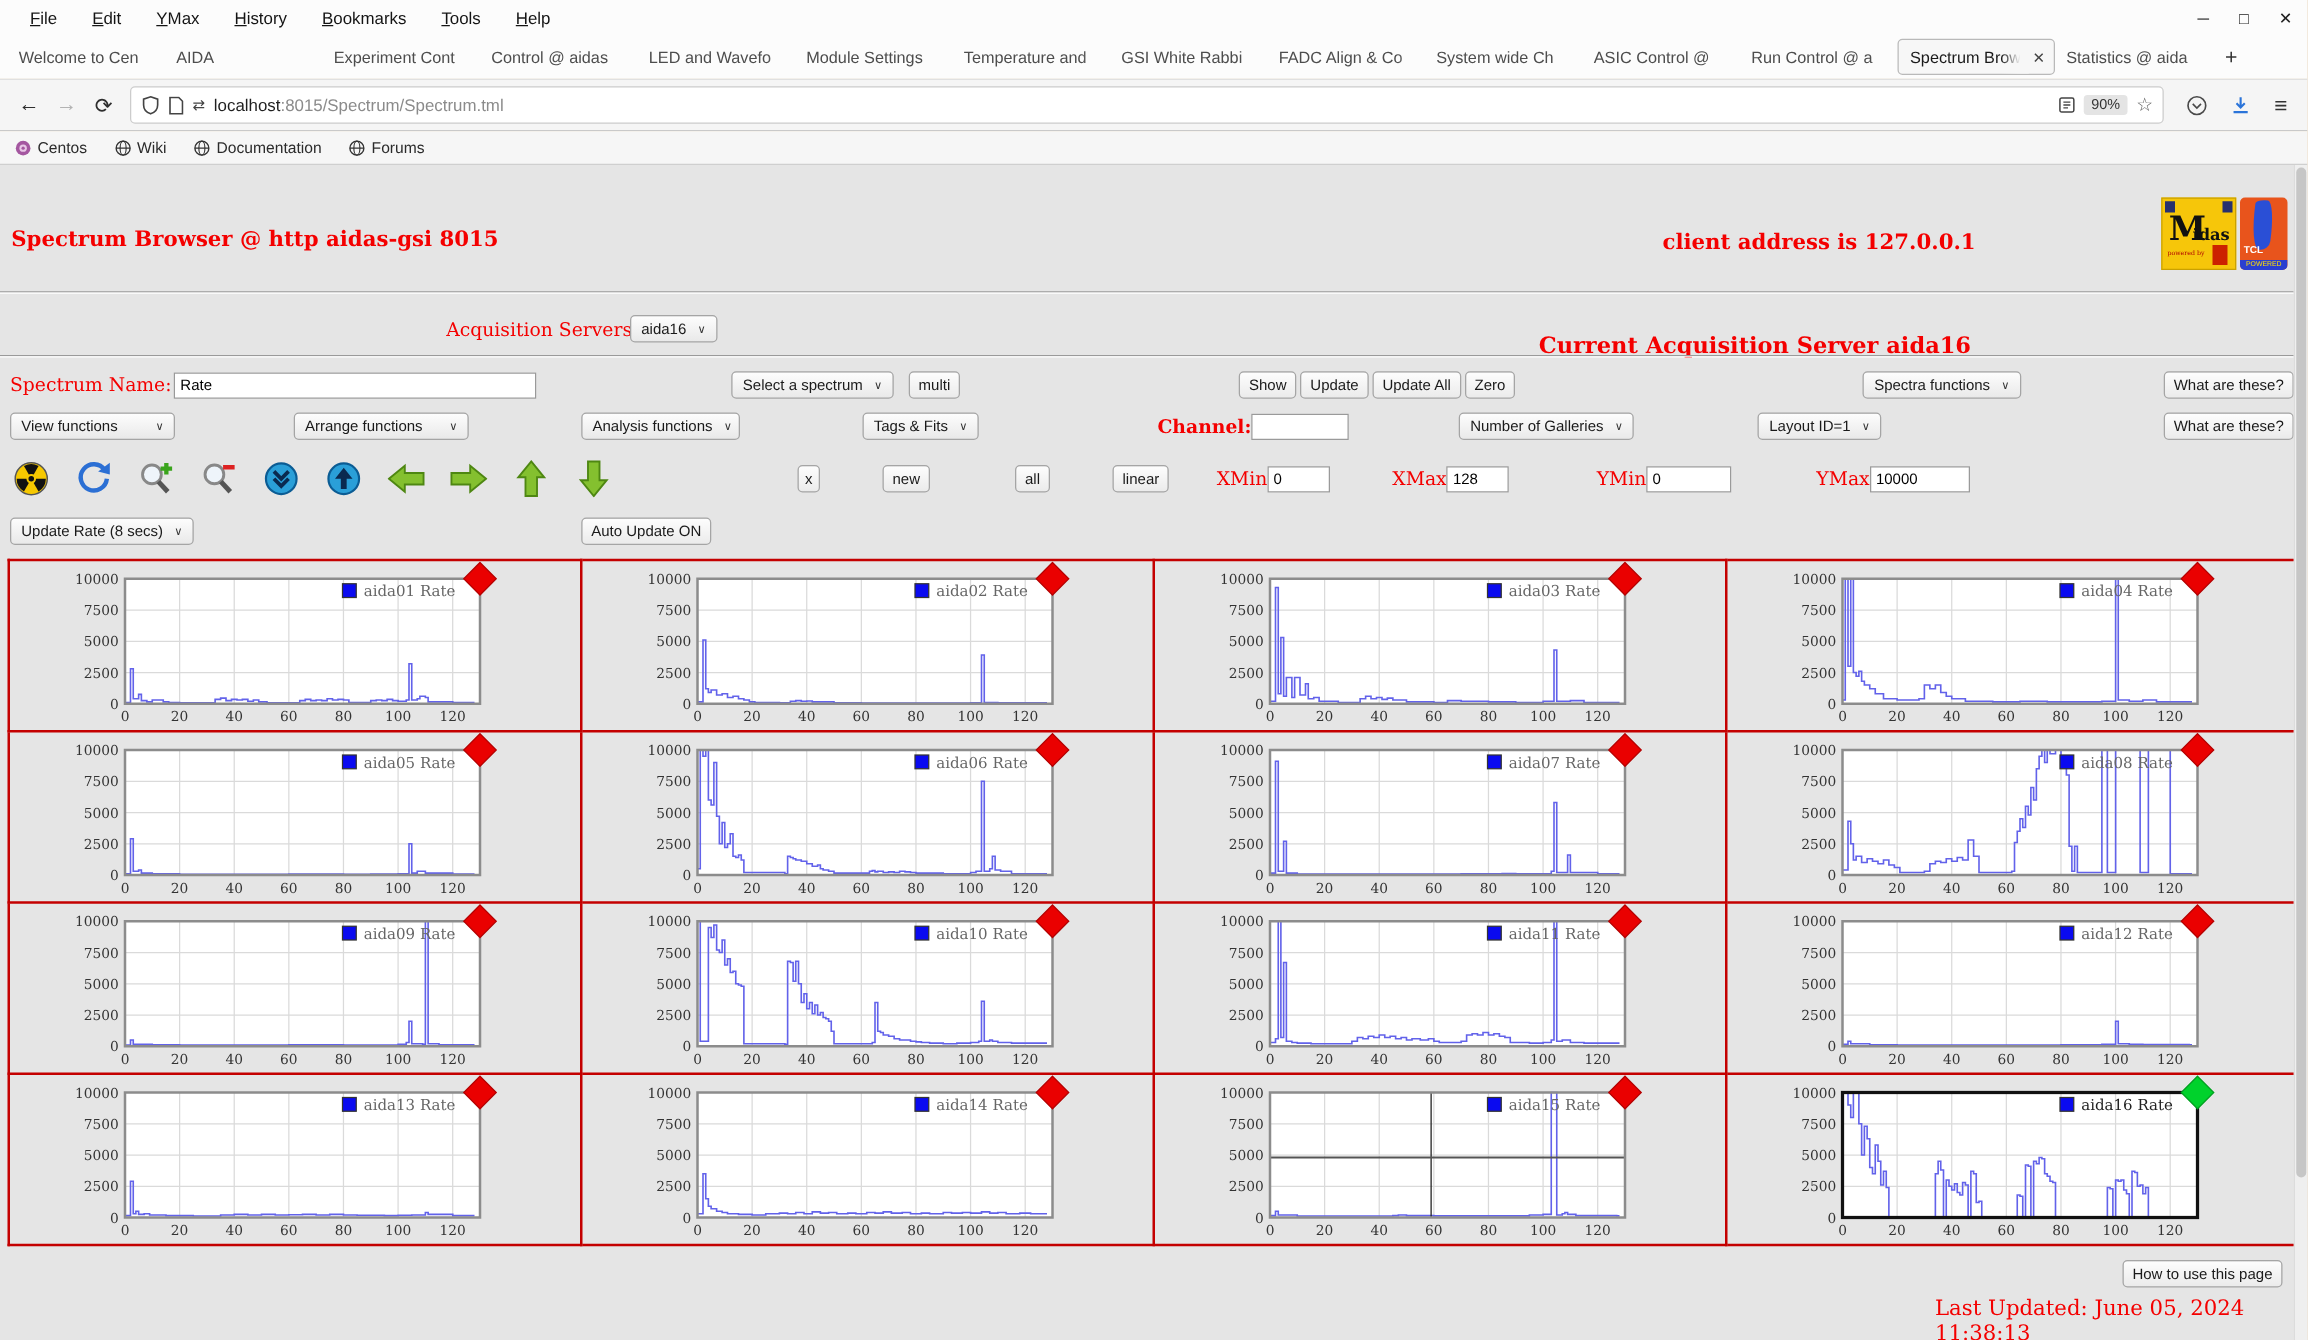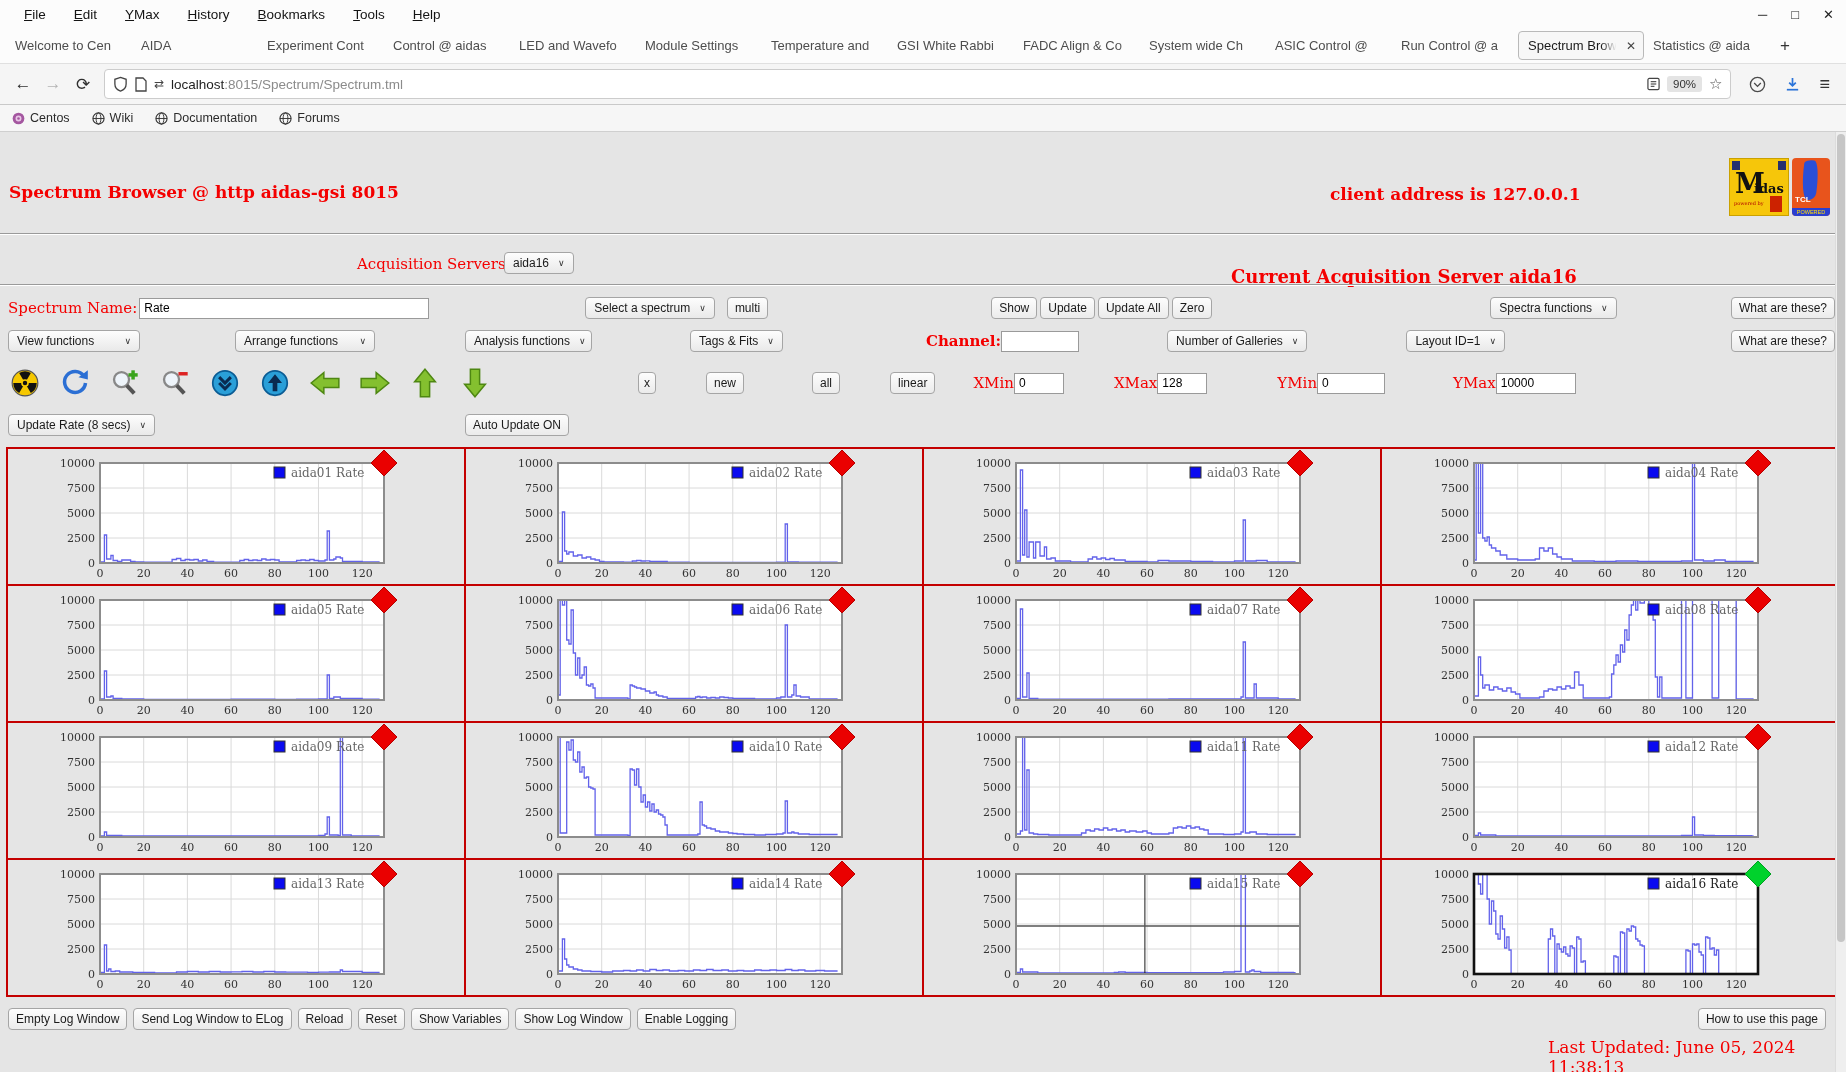--- a/index.html
+++ b/index.html
@@ -945,28 +945,19 @@
               <text x="354.1538461538462" y="126" text-anchor="middle" font-size="11" fill="#333" font-family="DejaVu Serif, serif">120</text>
               <rect x="266" y="16" width="11" height="11" fill="#0a0af0" stroke="#333"></rect>
               <text x="283" y="26" font-size="12" fill="#222" font-family="DejaVu Serif, serif">aida16 Rate</text>
               <path d="M376 -1 L389 12 L376 25 L363 12 Z" fill="#00d22c" stroke="#00a020"></path>
             </svg>
           </td>
         </tr>
       </tbody>
     </table>
 
-  <div class="footer" id="footer-buttons">
-      <button class="btn">Empty Log Window</button>
-      <button class="btn">Send Log Window to ELog</button>
-      <button class="btn">Reload</button>
-      <button class="btn">Reset</button>
-      <button class="btn">Show Variables</button>
-      <button class="btn">Show Log Window</button>
-      <button class="btn">Enable Logging</button>
-    </div>
   <button class="btn howto">How to use this page</button>
   <div class="lastupd rser">Last Updated: June 05, 2024 11:38:13</div>
 
   <div class="scrollbar">
       <div class="thumb"></div>
     </div>
 </div>
 
 </body></html>

